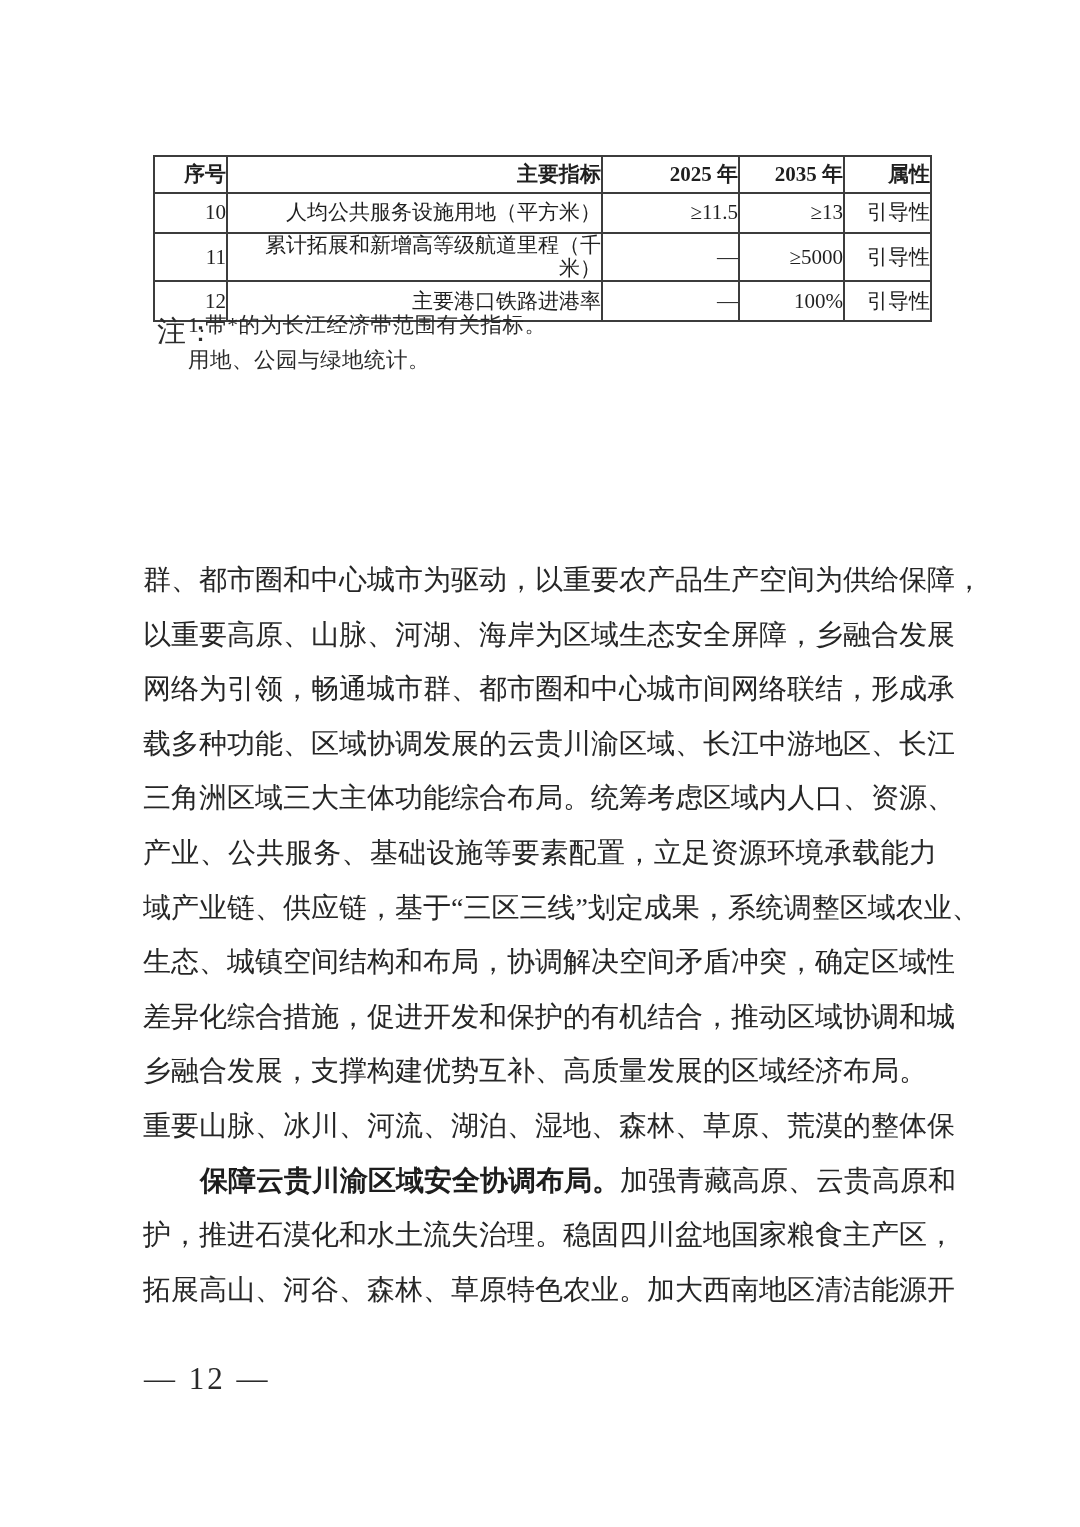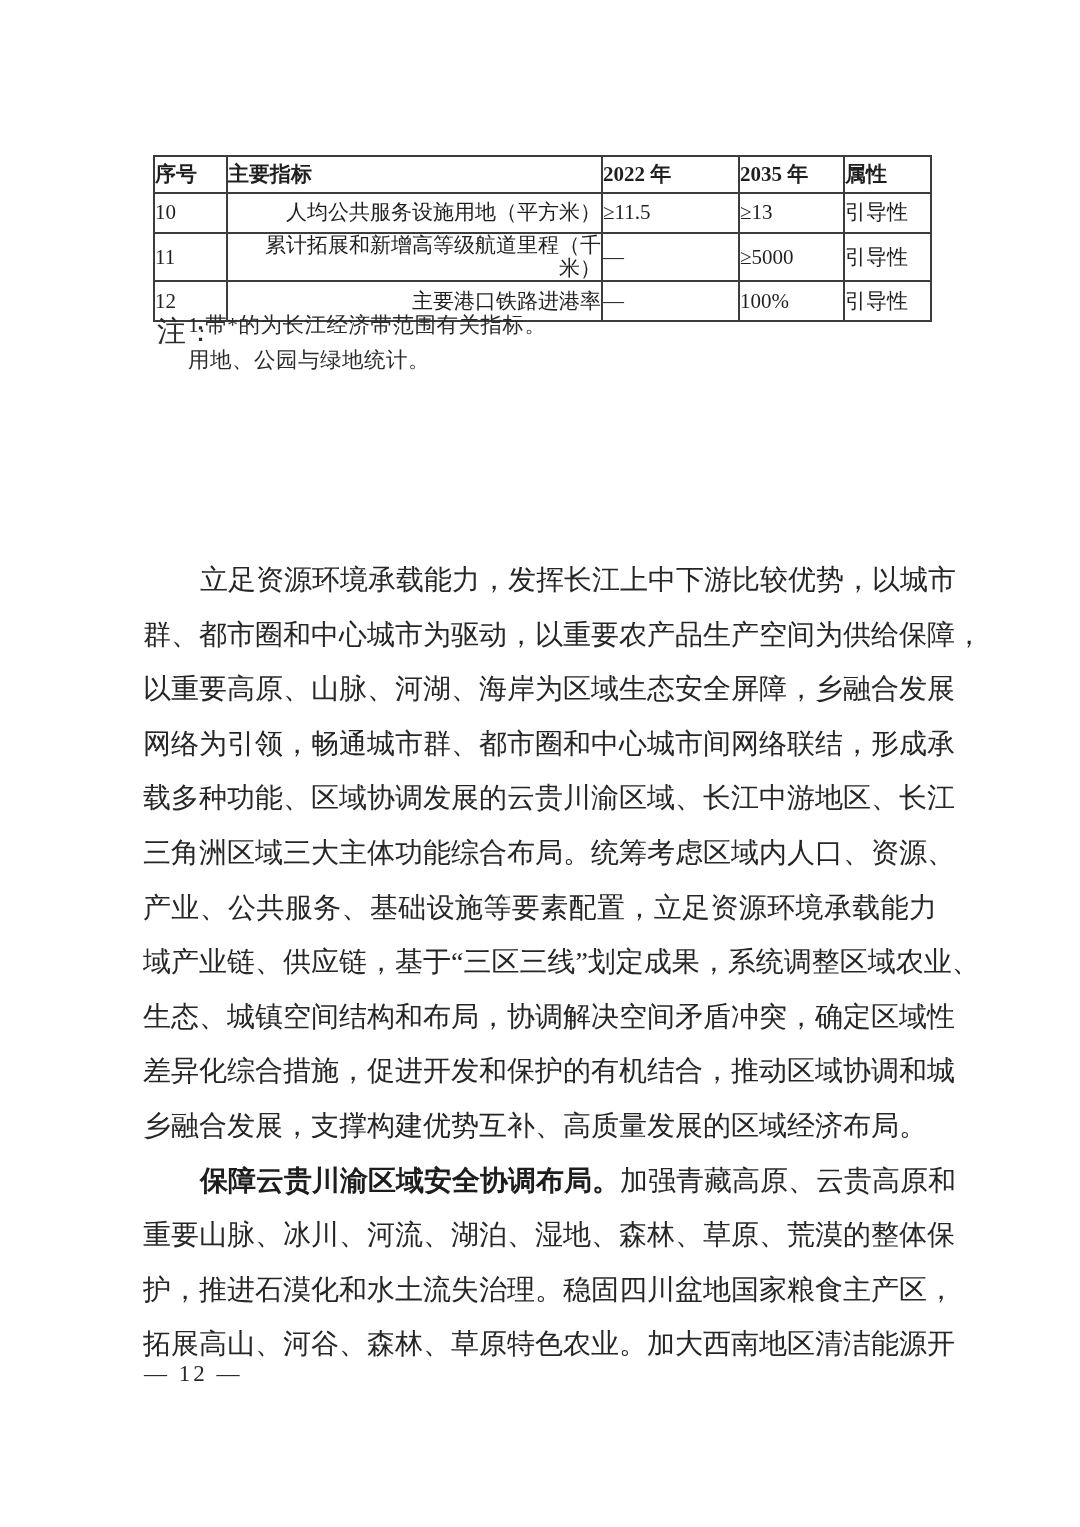--- a/index.html
+++ b/index.html
@@ -14,21 +14,21 @@
   .page { position: absolute; inset: 0; }
 
   
   table.indicators {
     position: absolute; left: 153px; top: 155px;
     width: 777px;
     border-collapse: collapse; table-layout: fixed;
   }
   table.indicators th, table.indicators td {
     border: 2px solid #3c3c3c;
-    text-align: left;
+    text-align: right;
     font-size: 21px;
     color: #1f1f1f;
     padding: 0;
     height: 38px;
     line-height: 1.1;
     overflow: hidden;
   }
   table.indicators th { height: 35px; font-weight: bold; }
   table.indicators td.cell-indicator { text-align: right; padding-left: 11px; }
 
@@ -70,21 +70,21 @@
   .bline.lastline { text-align-last: left; }
   .lead {
     font-family: "Liberation Sans", sans-serif;
     font-weight: bold;
     color: #1d1d1d;
   }
 
   
   .footer {
     position: absolute; left: 144px; top: 1361px;
-    font-size: 23px; color: #2a2a2a;
+    font-size: 31px; color: #2a2a2a;
     letter-spacing: 3px;
     white-space: nowrap;
   }
 </style>
 </head>
 <body>
 
 <div class="page">
 
   <table class="indicators">
@@ -92,21 +92,21 @@
       <col style="width:73px">
         <col style="width:375px">
         <col style="width:137px">
         <col style="width:105px">
         <col style="width:87px">
     </colgroup>
     <thead>
       <tr id="theadRow">
           <th>序号</th>
           <th>主要指标</th>
-          <th>2022 年</th>
+          <th>2025 年</th>
           <th>2035 年</th>
           <th>属性</th>
         </tr>
     </thead>
     <tbody id="tableBody">
         <tr>
           <td>10</td>
           <td class="cell-indicator">人均公共服务设施用地（平方米）</td>
           <td>≥11.5</td>
           <td>≥13</td>
@@ -132,32 +132,31 @@
   <div class="notes">
     <span class="notes-label">注：</span>
     <div class="notes-lines" id="notesLines">
         <div>1.带*的为长江经济带范围有关指标。</div>
         <div>用地、公园与绿地统计。</div>
       </div>
   </div>
 
 
   <div class="body-text" id="bodyText">
-      <div class="bline indent">立足资源环境承载能力，发挥长江上中下游比较优势，以城市</div>
       <div class="bline">群、都市圈和中心城市为驱动，以重要农产品生产空间为供给保障，</div>
       <div class="bline">以重要高原、山脉、河湖、海岸为区域生态安全屏障，乡融合发展</div>
       <div class="bline">网络为引领，畅通城市群、都市圈和中心城市间网络联结，形成承</div>
       <div class="bline">载多种功能、区域协调发展的云贵川渝区域、长江中游地区、长江</div>
       <div class="bline">三角洲区域三大主体功能综合布局。统筹考虑区域内人口、资源、</div>
       <div class="bline">产业、公共服务、基础设施等要素配置，立足资源环境承载能力</div>
       <div class="bline">域产业链、供应链，基于“三区三线”划定成果，系统调整区域农业、</div>
       <div class="bline">生态、城镇空间结构和布局，协调解决空间矛盾冲突，确定区域性</div>
       <div class="bline">差异化综合措施，促进开发和保护的有机结合，推动区域协调和城</div>
       <div class="bline lastline">乡融合发展，支撑构建优势互补、高质量发展的区域经济布局。</div>
+      <div class="bline">重要山脉、冰川、河流、湖泊、湿地、森林、草原、荒漠的整体保</div>
       <div class="bline indent"><b class="lead">保障云贵川渝区域安全协调布局。</b>加强青藏高原、云贵高原和</div>
-      <div class="bline">重要山脉、冰川、河流、湖泊、湿地、森林、草原、荒漠的整体保</div>
       <div class="bline">护，推进石漠化和水土流失治理。稳固四川盆地国家粮食主产区，</div>
       <div class="bline">拓展高山、河谷、森林、草原特色农业。加大西南地区清洁能源开</div>
     </div>
 
   <div class="footer">— 12 —</div>
 
 </div>
 
 </body></html>

